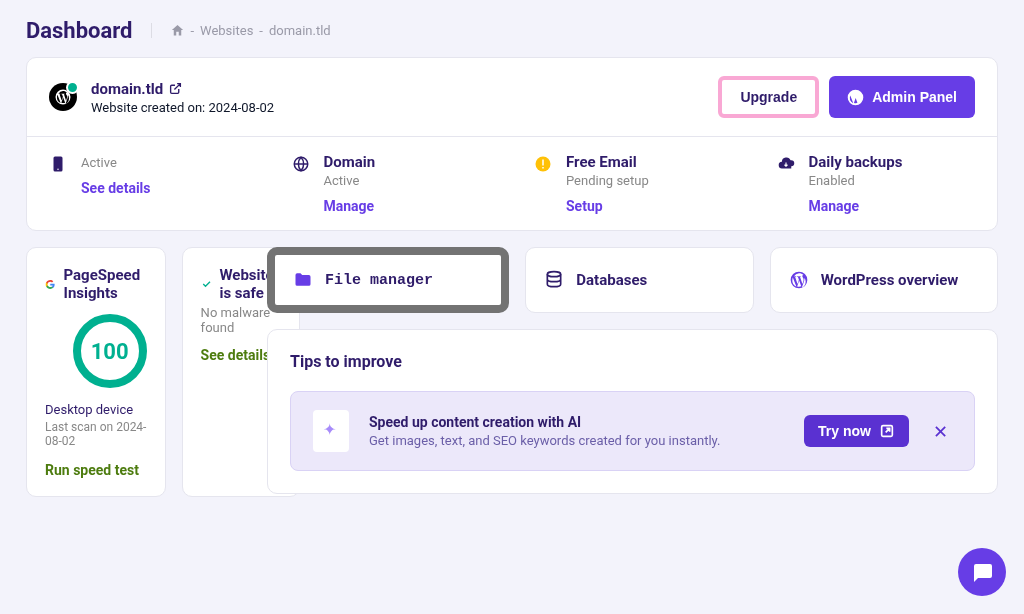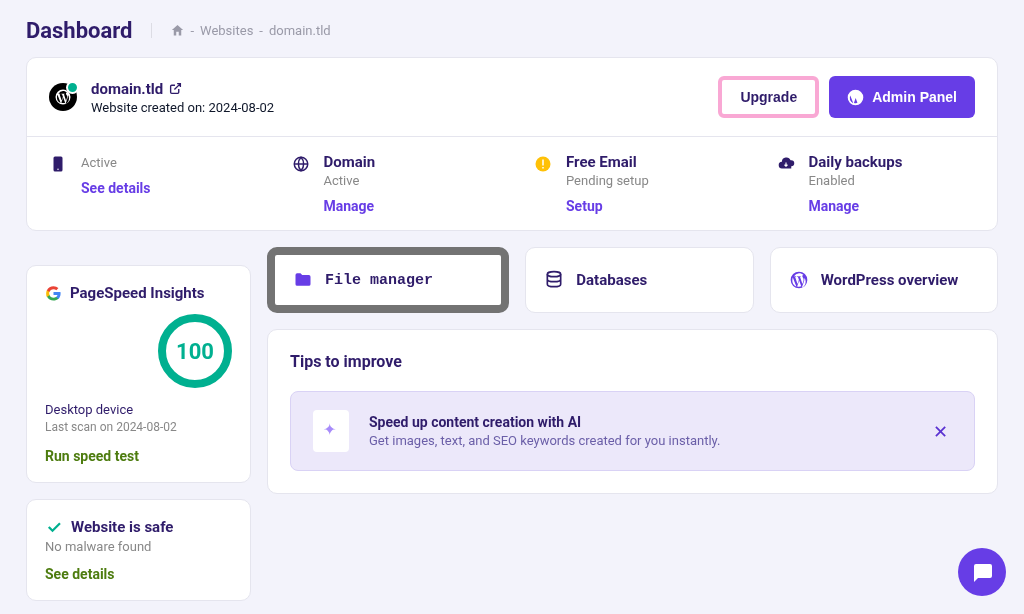--- a/index.html
+++ b/index.html
@@ -21,21 +21,21 @@
 .btn-o{background:#fff;border:4px solid #f9a8d4;color:#2f1c6a;}
 .btn-p{background:#673de6;color:#fff;}
 .btn-p2{background:#5a31d1;color:#fff;padding:8px 14px;}
 .grid4{display:flex;border-top:1px solid #e5e5ee;}
 .gi{flex:1;padding:16px 22px;display:flex;gap:14px;}
 .gi-icon{width:18px;height:18px;flex-shrink:0;margin-top:2px;}
 .gi-t{font-weight:700;font-size:15px;}
 .gi-s{color:#888;font-size:13px;margin-top:2px;}
 .gi-a{color:#673de6;font-weight:700;font-size:14px;margin-top:10px;display:block;cursor:pointer;}
 .row{display:flex;gap:16px;}
-.col-l{width:225px;display:flex;flex-direction:column;gap:16px;margin-top:18px;}
+.col-l{width:225px;display:flex;flex-direction:row;gap:16px;}
 .col-r{flex:1;display:flex;flex-direction:column;gap:16px;}
 .qrow{display:flex;gap:16px;}
 .qbtn{flex:1;background:#fff;border:1px solid #e5e5ee;border-radius:10px;padding:15px 18px;display:flex;align-items:center;gap:12px;font-weight:700;cursor:pointer;font-size:15px;}
 .qbtn.hl{border:8px solid #737373;font-family:Liberation Mono, monospace;}
 .ps{padding:18px;}
 .ps-h{display:flex;align-items:center;gap:8px;font-weight:700;font-size:15px;margin-bottom:12px;}
 .scoreW{display:flex;justify-content:flex-end;margin:8px 0 14px;}
 .score{width:74px;height:74px;border-radius:50%;border:8px solid #00b090;display:flex;align-items:center;justify-content:center;font-size:22px;font-weight:700;color:#00b090;}
 .ps-t{font-size:13px;margin-bottom:3px;}
 .ps-s{font-size:12px;color:#888;margin-bottom:14px;}
@@ -202,20 +202,27 @@
         </div>
       </div>
       <div class="card tips">
         <div class="tips-h">Tips to improve</div>
         <div class="tip">
           <div class="tip-ic"></div>
           <div class="tip-txt">
             <div class="tip-t">Speed up content creation with AI</div>
             <div class="tip-s">Get images, text, and SEO keywords created for you instantly.</div>
           </div>
+          <button class="btn btn-p2">
+            <span>Try now</span>
+            <svg width="16" height="16" viewBox="0 0 24 24" fill="none" stroke="#fff" stroke-width="2.5">
+                <rect x="4" y="4" width="16" height="16" rx="2"></rect>
+                <path d="M10 14L16 8M11 8h5v5"></path>
+              </svg>
+          </button>
           <div class="x">✕</div>
         </div>
       </div>
     </div>
   </div>
 </div>
 
 <div class="fab">
   <svg width="24" height="24" viewBox="0 0 24 24" fill="#fff">
       <path d="M4 4h16a2 2 0 012 2v10a2 2 0 01-2 2H8l-4 4V6a2 2 0 012-2z"></path>

